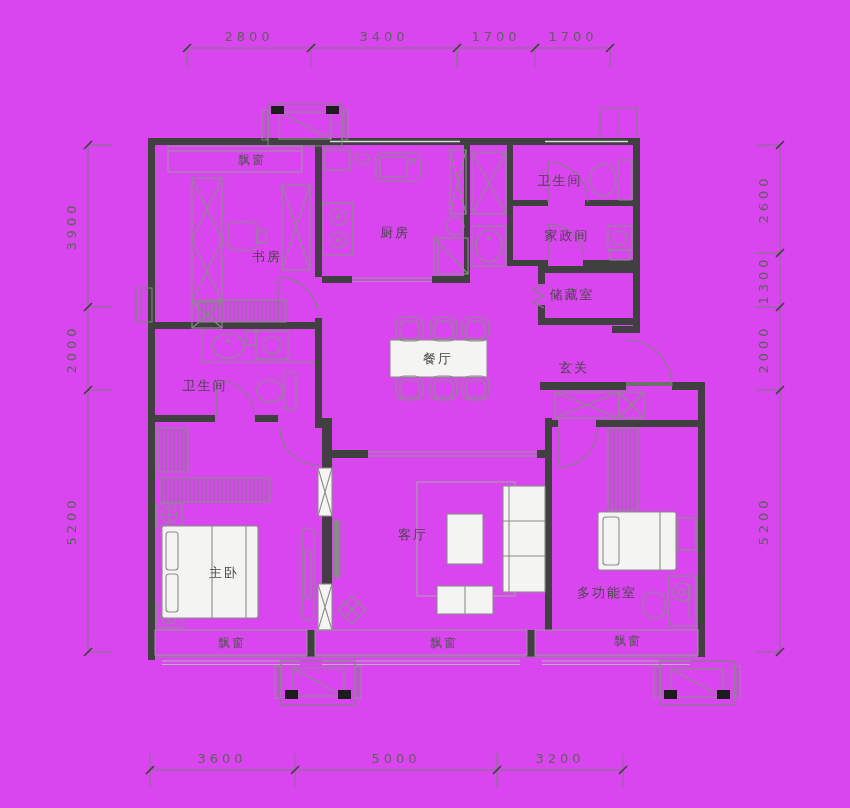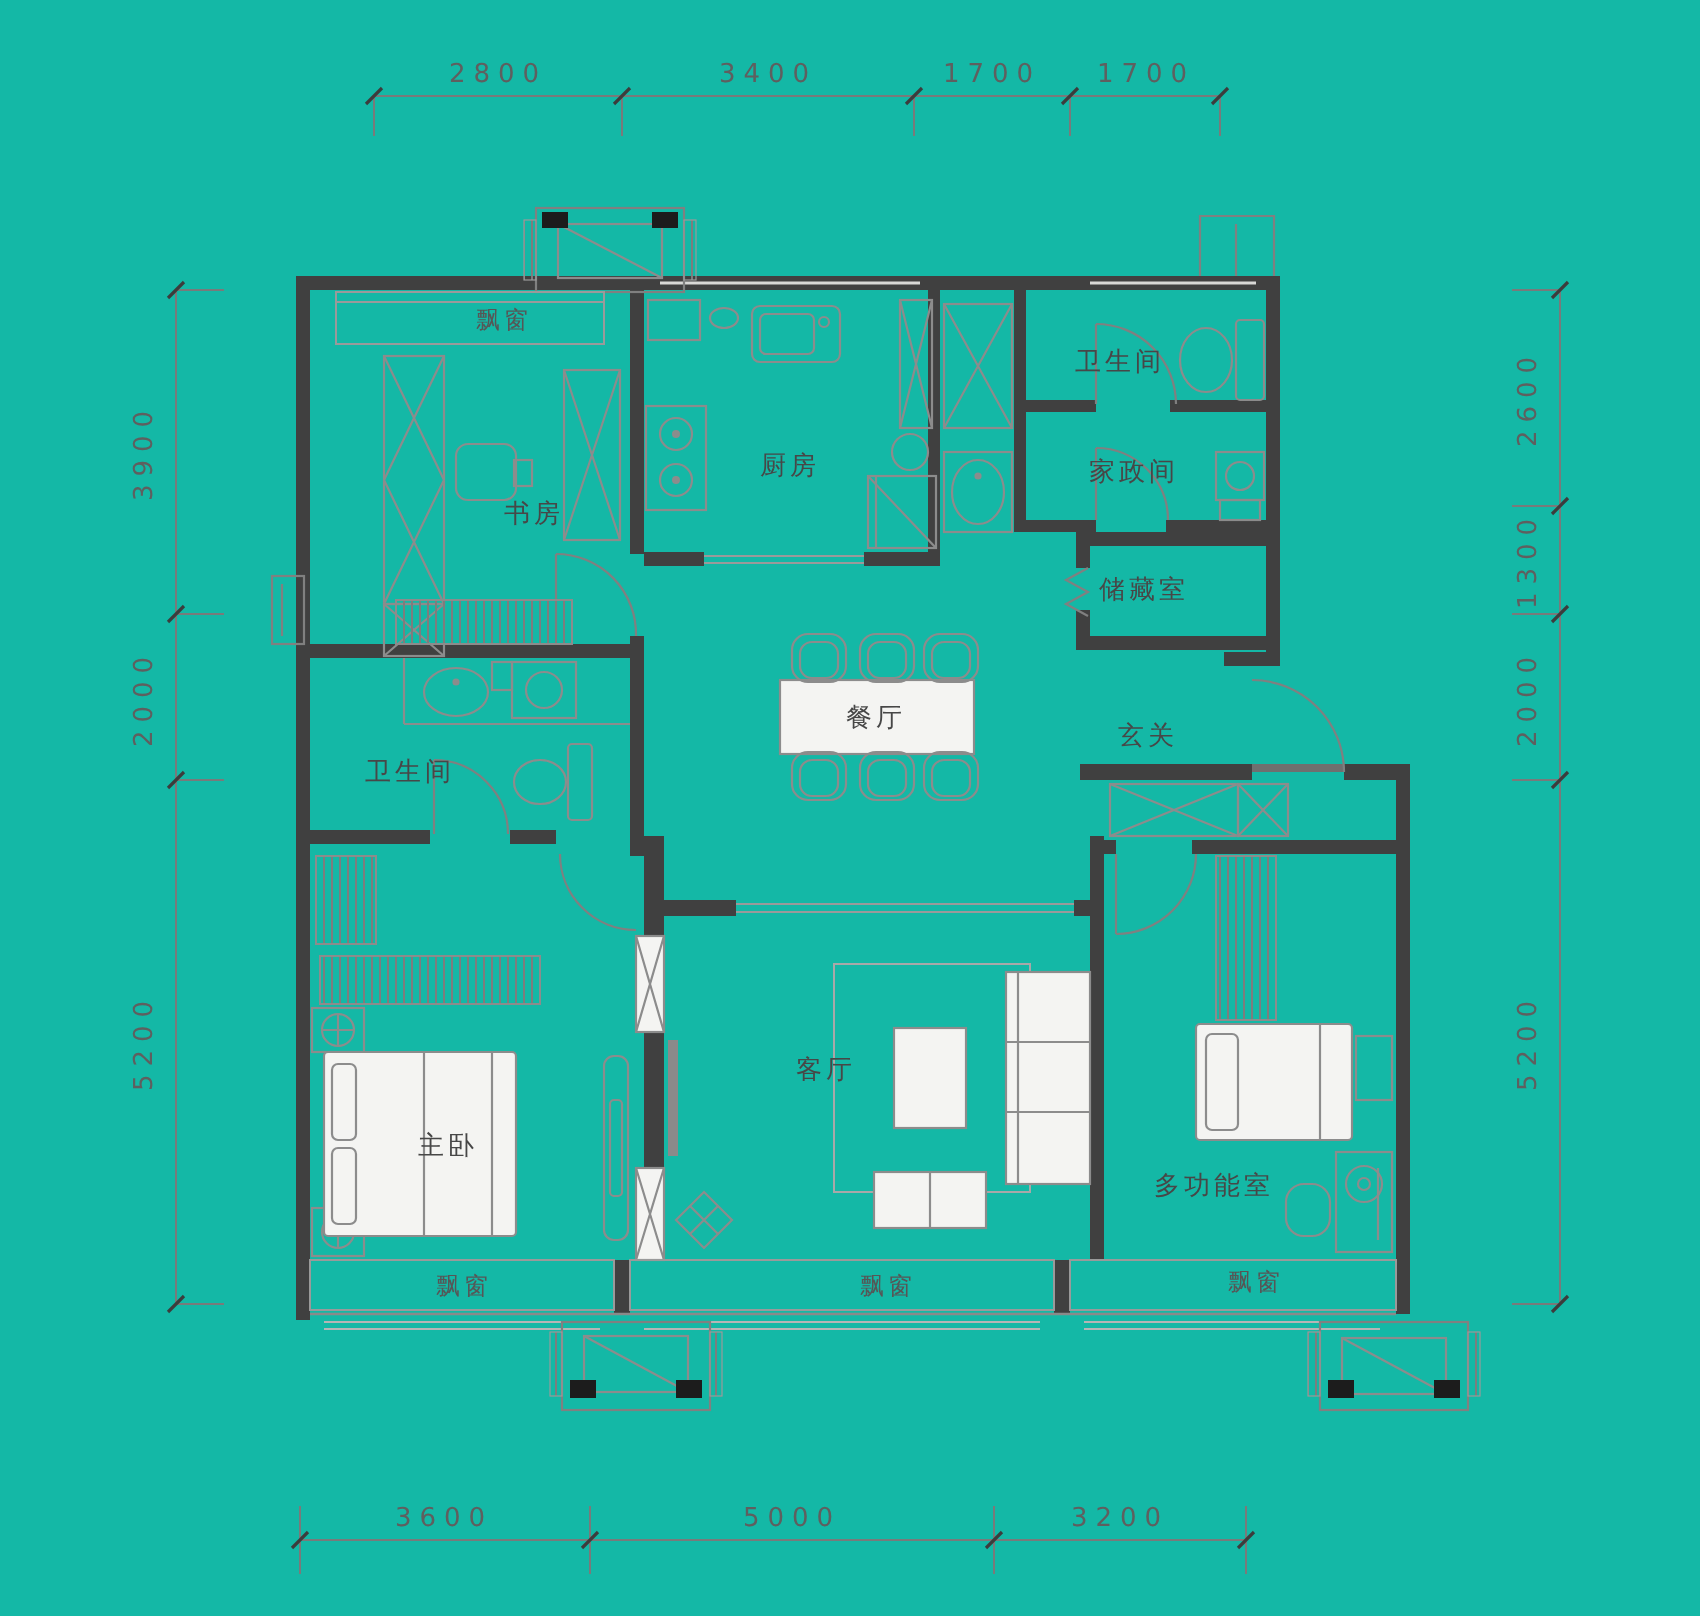--- a/index.html
+++ b/index.html
@@ -1,16 +1,16 @@
 <!DOCTYPE html>
 <html><head>
 <meta charset="utf-8">
 <style>
   html,body{margin:0;padding:0;background:#fff;}
-  .canvas{position:relative;width:850px;height:808px;background:#14b8a6;overflow:hidden;
+  .canvas{position:relative;width:850px;height:808px;background:#d946ef;overflow:hidden;
           font-family:"DejaVu Sans","Liberation Sans",sans-serif;}
   svg{position:absolute;inset:0;}
   .w    {fill:#404040;stroke:none;}
   .tl   {fill:none;stroke:#9a9a9a;stroke-width:1;}
   .tk   {fill:none;stroke:#808080;stroke-width:1.1;}
   .fxn  {fill:none;stroke:#8c8c8c;stroke-width:1.1;}
   .fxf  {fill:#f4f4f2;stroke:#8c8c8c;stroke-width:1.1;}
   .dim  {stroke:#7a7a7a;stroke-width:1;fill:none;}
   .dimx {stroke:#3c3c3c;stroke-width:1.6;fill:none;}
   .lt   {stroke:#b5b5b5;stroke-width:1;fill:none;}

